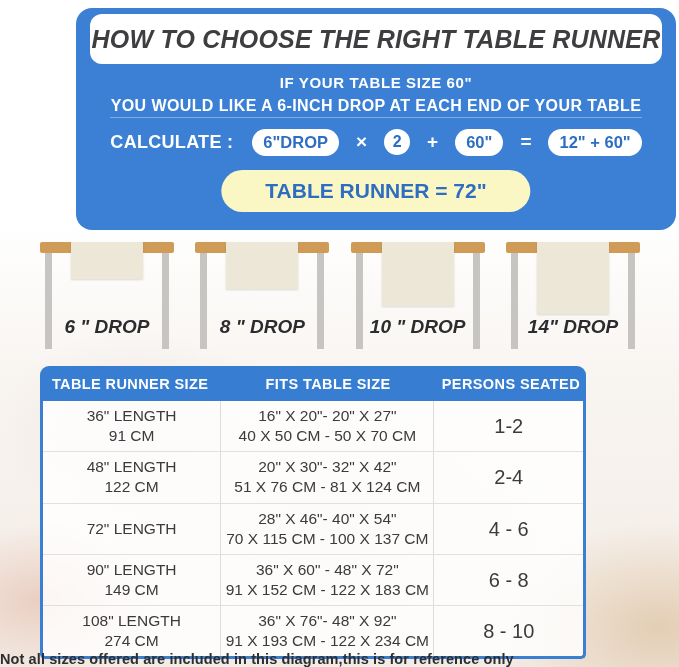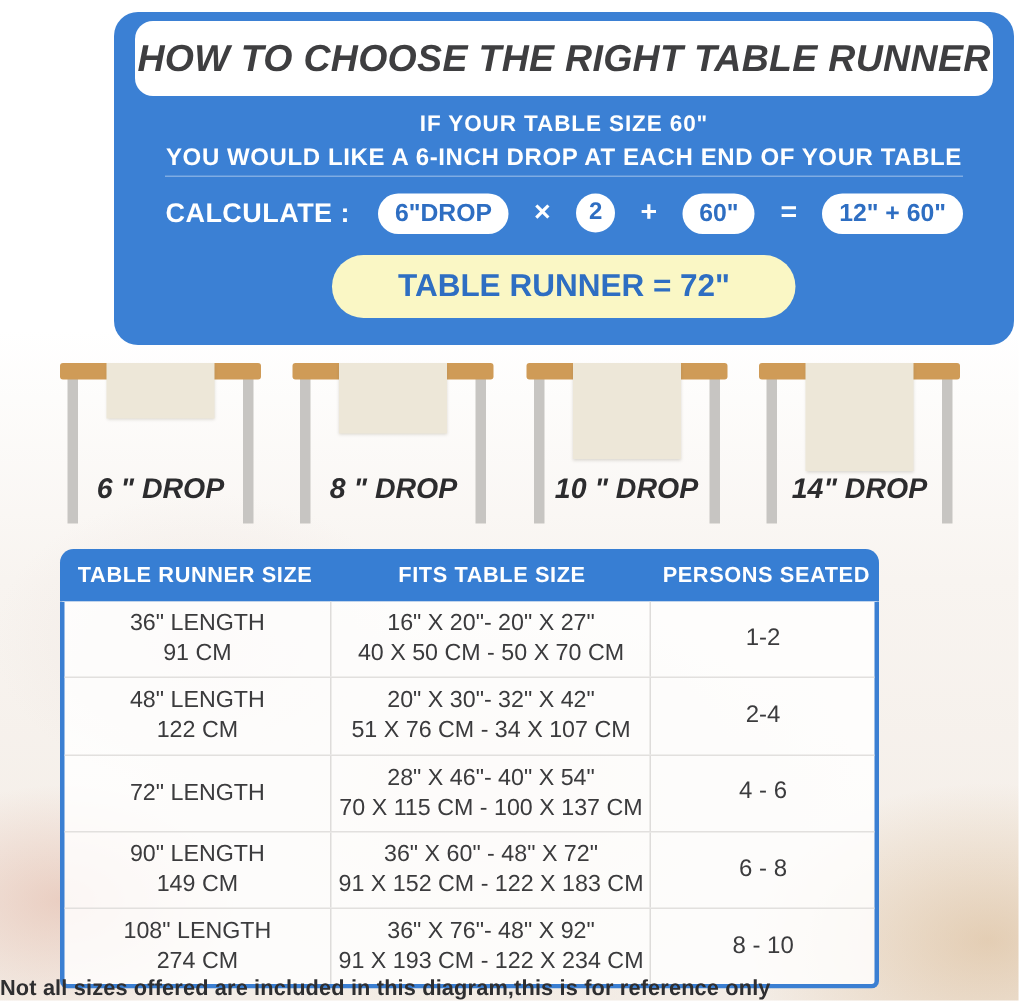--- a/index.html
+++ b/index.html
@@ -94,21 +94,21 @@
     background:rgba(255,255,255,0.82);
     border:3px solid #3b7fd2; border-top:none; border-radius:0 0 5px 5px;
   }
   .trow { display:flex; align-items:stretch; min-height:49px; }
   .trow + .trow { border-top:1px solid #e2e0de; }
   .cell {
     display:flex; flex-direction:column; justify-content:center; text-align:center;
     padding:5px 4px; color:#3b3b3d; font-size:15.5px; line-height:1.3;
   }
   .cell.c1, .cell.c2 { border-right:1px solid #dedcda; }
-  .persons { font-size:16px; }
+  .persons { font-size:20px; }
 
   
   .footer-note {
     position:absolute; left:0; right:0; top:651px; text-align:left;
     font-size:14.5px; font-weight:700; color:#2e2e30; letter-spacing:0.1px;
   }
 </style>
 </head>
 <body>
 
@@ -196,21 +196,21 @@
         <div class="cell c3 persons">1-2</div>
       </div>
 
       <div class="trow">
         <div class="cell c1">
           <div>48" LENGTH</div>
           <div>122 CM</div>
         </div>
         <div class="cell c2">
           <div>20" X 30"- 32" X 42"</div>
-          <div>51 X 76 CM - 34 X 107 CM</div>
+          <div>51 X 76 CM - 81 X 124 CM</div>
         </div>
         <div class="cell c3 persons">2-4</div>
       </div>
 
       <div class="trow">
         <div class="cell c1">
           <div>72" LENGTH</div>
         </div>
         <div class="cell c2">
           <div>28" X 46"- 40" X 54"</div>

